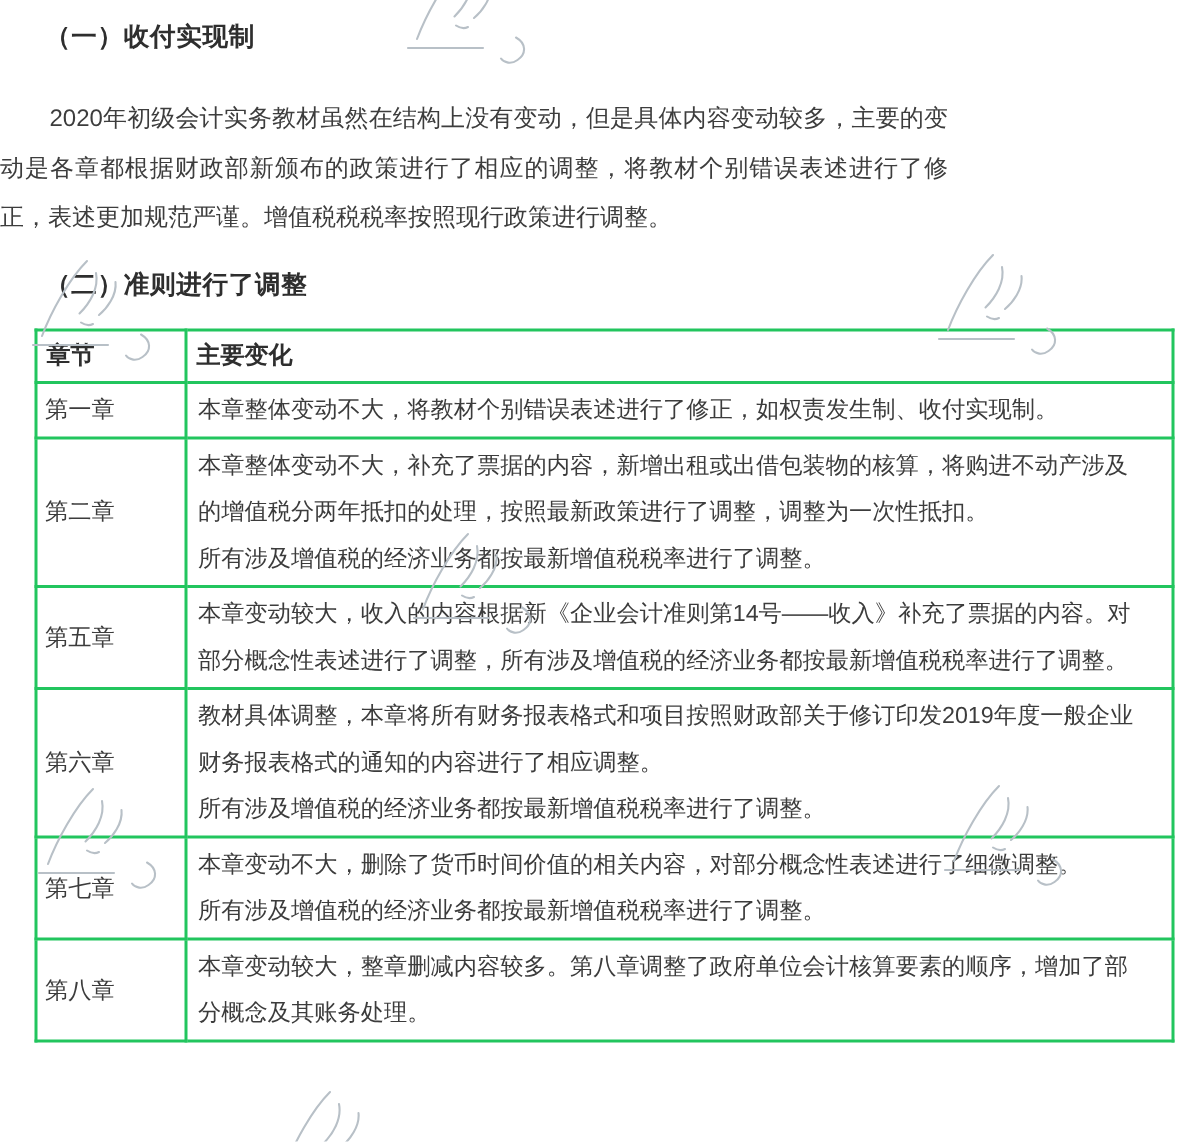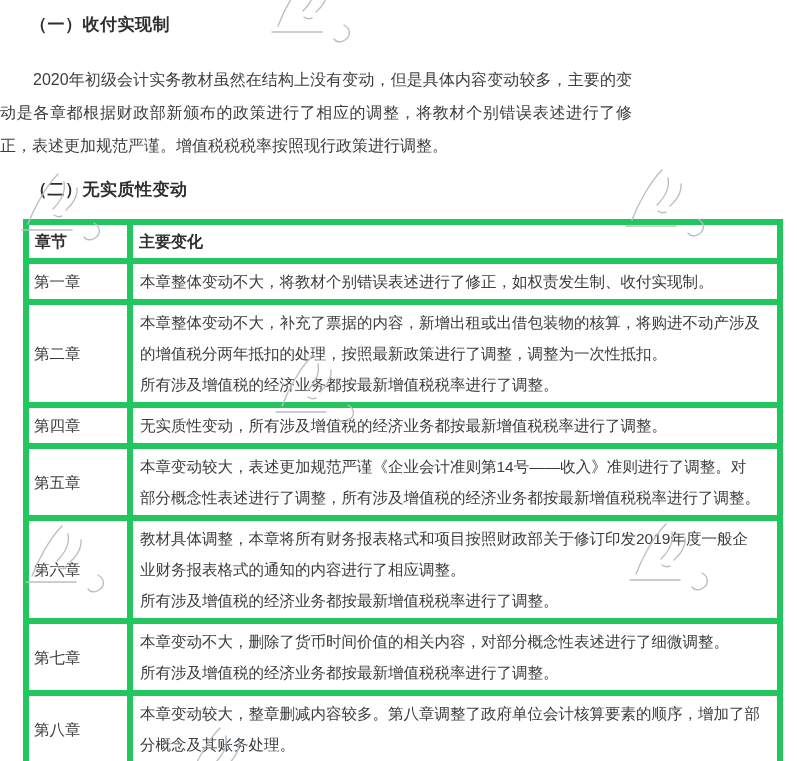--- a/index.html
+++ b/index.html
@@ -28,21 +28,21 @@
     text-align: justify;
   }
   #heading2 { margin: 16px 0 0 30px; }
   table#changes-table {
     border-collapse: collapse;
     table-layout: fixed;
     margin: 18px 0 0 23px;
     width: 760px;
   }
   #changes-table th, #changes-table td {
-    border: 6px solid #22c55e;
+    border: 2px solid #22c55e;
   }
   #changes-table th {
     font-size: 16px;
     font-weight: bold;
     color: #2e2e2e;
     text-align: left;
     padding: 4px 6px;
     line-height: 25px;
   }
   #changes-table th.col-chapter { width: 86px; }
@@ -61,21 +61,21 @@
     pointer-events: none;
   }
 </style>
 </head>
 <body>
 
 <h3 id="heading1" class="heading">（一）收付实现制</h3>
 
 <p id="intro-paragraph">2020年初级会计实务教材虽然在结构上没有变动，但是具体内容变动较多，主要的变动是各章都根据财政部新颁布的政策进行了相应的调整，将教材个别错误表述进行了修正，表述更加规范严谨。增值税税税率按照现行政策进行调整。</p>
 
-<h3 id="heading2" class="heading">（二）无实质性变动</h3>
+<h3 id="heading2" class="heading">（二）准则进行了调整</h3>
 
 <table id="changes-table">
   <thead>
     <tr>
       <th class="col-chapter">章节</th>
       <th class="col-changes">主要变化</th>
     </tr>
   </thead>
   <tbody id="table-body">
       <tr>
@@ -85,29 +85,23 @@
         </td>
       </tr>
       <tr>
         <td class="col-chapter">第二章</td>
         <td class="col-changes">
           <div class="cell-para">本章整体变动不大，补充了票据的内容，新增出租或出借包装物的核算，将购进不动产涉及的增值税分两年抵扣的处理，按照最新政策进行了调整，调整为一次性抵扣。</div>
           <div class="cell-para">所有涉及增值税的经济业务都按最新增值税税率进行了调整。</div>
         </td>
       </tr>
       <tr>
-        <td class="col-chapter">第四章</td>
-        <td class="col-changes">
-          <div class="cell-para">无实质性变动，所有涉及增值税的经济业务都按最新增值税税率进行了调整。</div>
-        </td>
-      </tr>
-      <tr>
         <td class="col-chapter">第五章</td>
         <td class="col-changes">
-          <div class="cell-para">本章变动较大，表述更加规范严谨《企业会计准则第14号——收入》准则进行了调整。对部分概念性表述进行了调整，所有涉及增值税的经济业务都按最新增值税税率进行了调整。</div>
+          <div class="cell-para">本章变动较大，收入的内容根据新《企业会计准则第14号——收入》补充了票据的内容。对部分概念性表述进行了调整，所有涉及增值税的经济业务都按最新增值税税率进行了调整。</div>
         </td>
       </tr>
       <tr>
         <td class="col-chapter">第六章</td>
         <td class="col-changes">
           <div class="cell-para">教材具体调整，本章将所有财务报表格式和项目按照财政部关于修订印发2019年度一般企业财务报表格式的通知的内容进行了相应调整。</div>
           <div class="cell-para">所有涉及增值税的经济业务都按最新增值税税率进行了调整。</div>
         </td>
       </tr>
       <tr>

